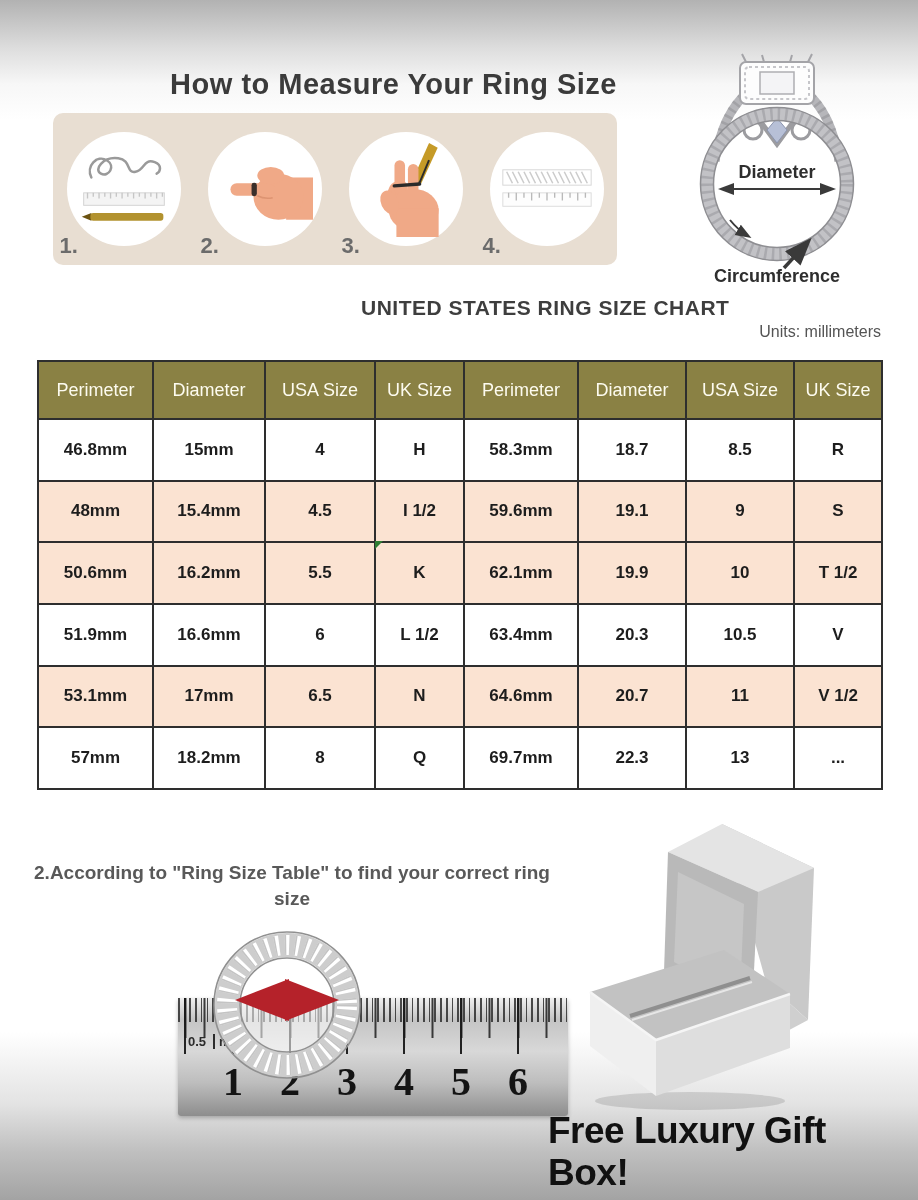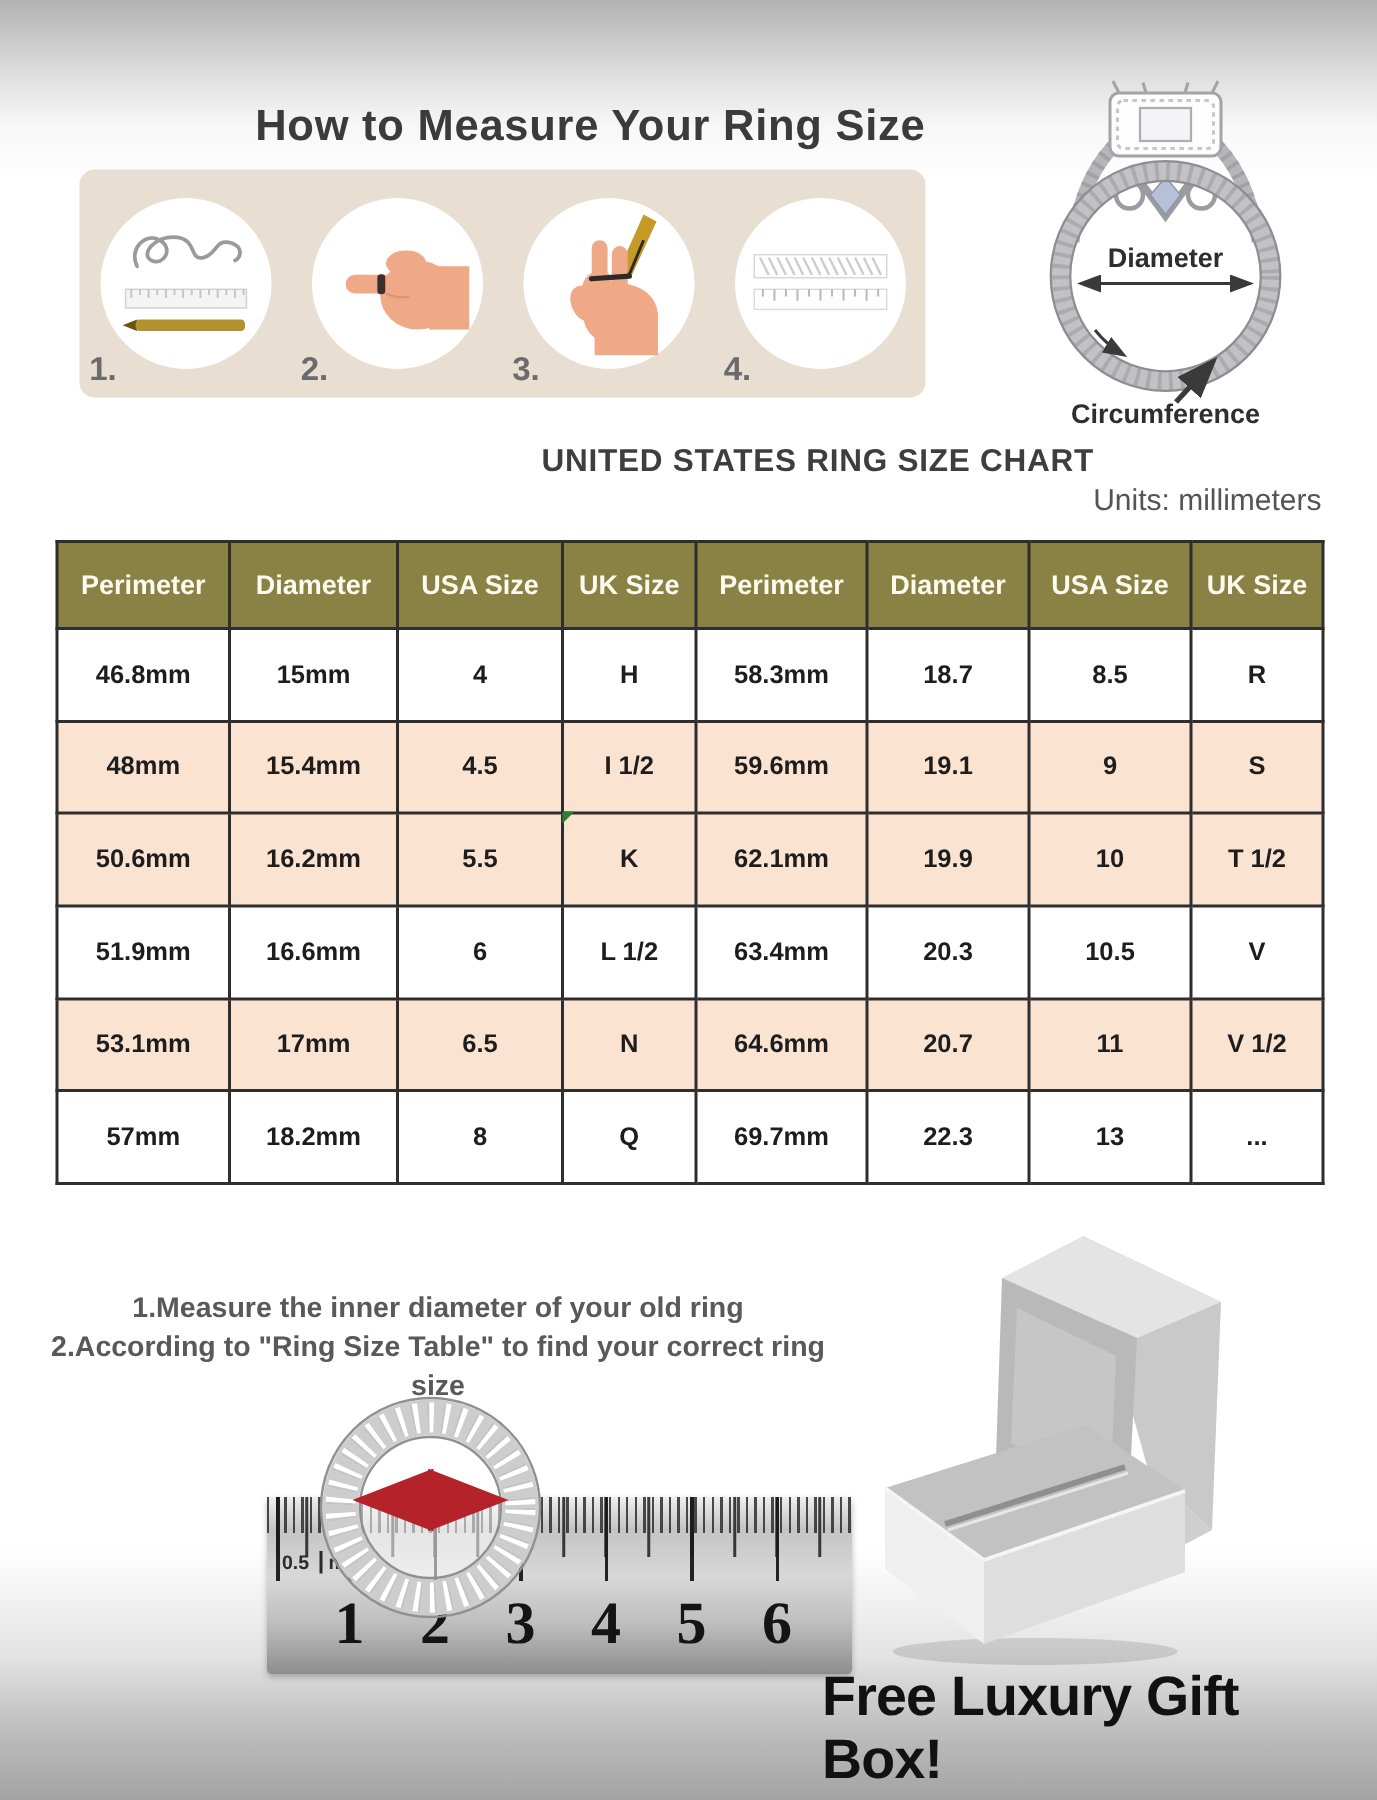--- a/index.html
+++ b/index.html
@@ -28,32 +28,32 @@
   }
   
   .ring-diagram{position:absolute;left:672px;top:26px;width:210px;height:262px;}
   
   .chart-title{
     position:absolute;right:37px;top:296px;width:520px;text-align:left;
     font-size:21px;font-weight:bold;color:#3e3e3e;letter-spacing:.5px;
   }
   .chart-units{
     position:absolute;right:37px;top:323px;width:300px;text-align:right;
-    font-size:20px;color:#545454;
+    font-size:16px;color:#545454;
   }
   
   table.size-table{
     position:absolute;left:37px;top:360px;width:844px;height:430px;
     border-collapse:collapse;table-layout:fixed;
   }
   .size-table th,.size-table td{
     border:2px solid #2e2e2e;text-align:center;vertical-align:middle;padding:0;
   }
   .size-table th{
-    height:56px;background:#8a8144;color:#fdfbef;font-size:18px;font-weight:bold;
+    height:56px;background:#8a8144;color:#fdfbef;font-size:18px;font-weight:normal;
   }
   .size-table td{
     height:41px;background:#ffffff;color:#1d1d1d;font-size:17px;font-weight:bold;
   }
   .size-table tr.alt td{background:#fbe3d2;}
   .green-marker{
     position:absolute;left:375px;top:541px;width:0;height:0;
     border-top:8px solid #2f7d33;border-right:8px solid transparent;
   }
   
@@ -279,21 +279,20 @@
           <td>69.7mm</td>
           <td>22.3</td>
           <td>13</td>
           <td>...</td>
         </tr>
       </tbody>
   </table>
   <div class="green-marker"></div>
 
   <div class="notes">
-    <div>1.Measure the inner diameter of your old ring</div>
     <div>2.According to "Ring Size Table" to find your correct ring size</div>
   </div>
 
   <div class="ruler">
     <div class="ticks ticks-small"></div>
     <div class="ticks ticks-med"></div>
     <div class="ticks ticks-large"></div>
     <div class="ruler-label">
       <span>0.5</span><span class="unit">mm</span>
     </div>

